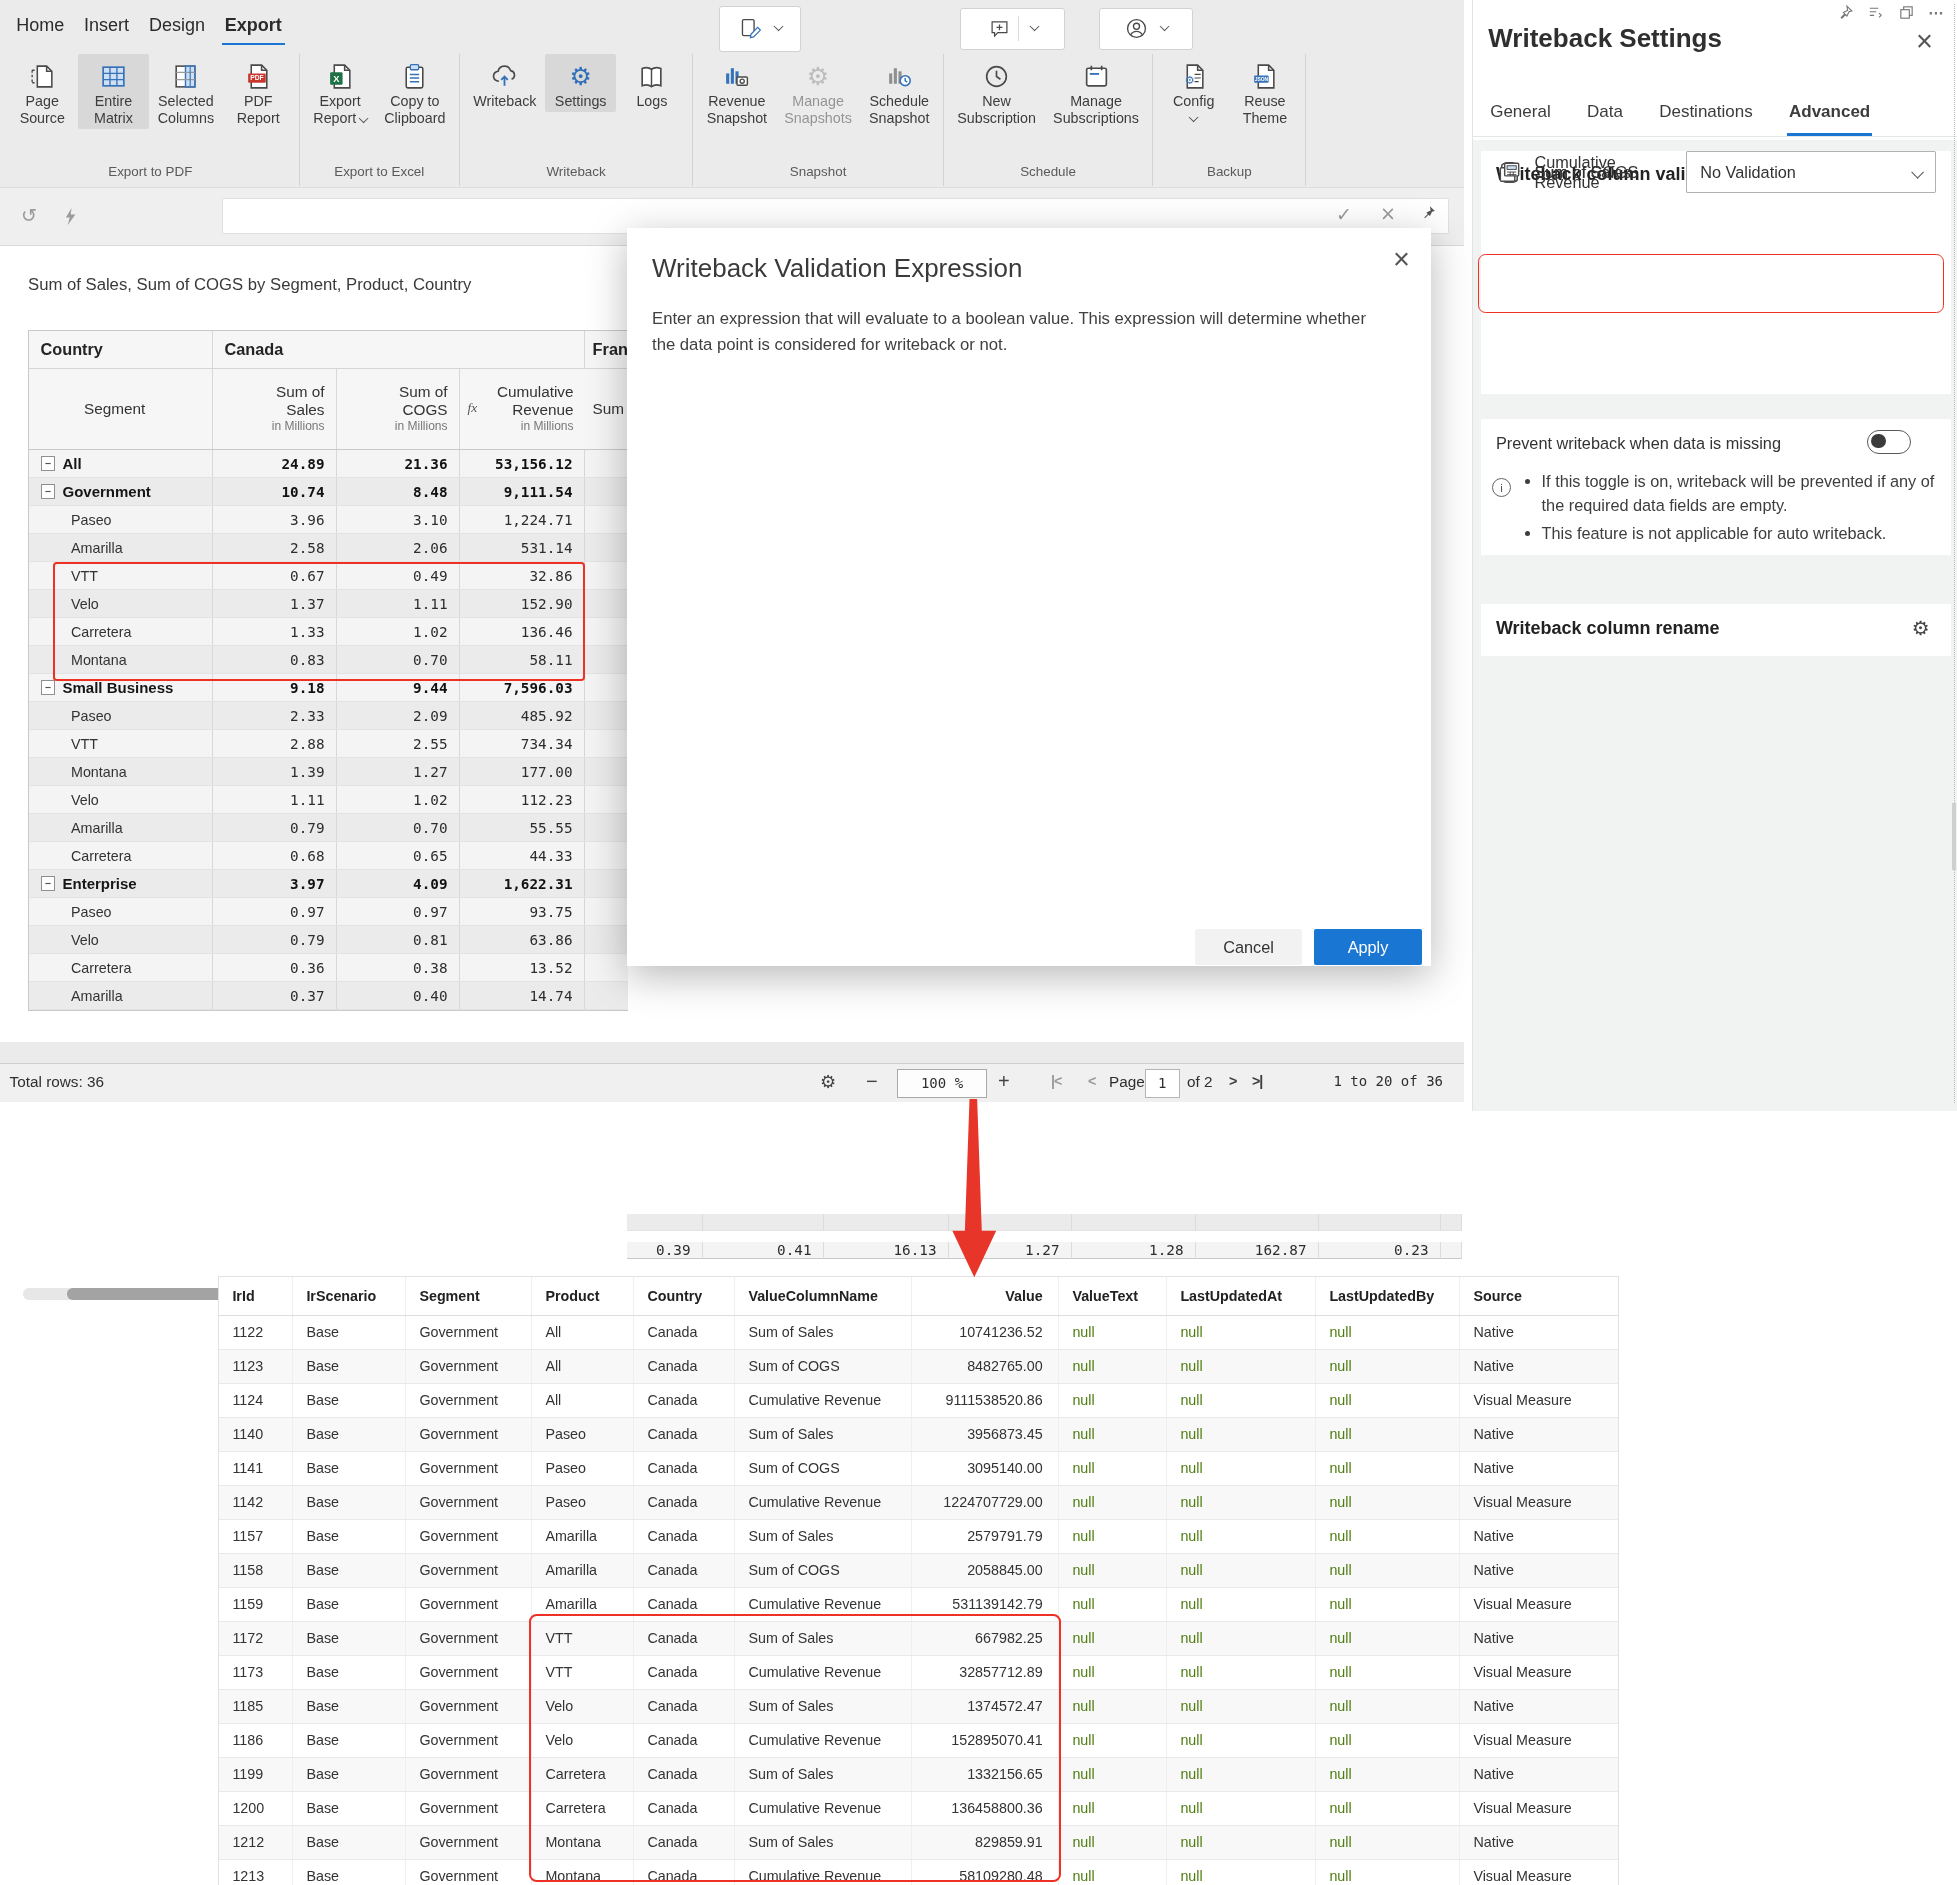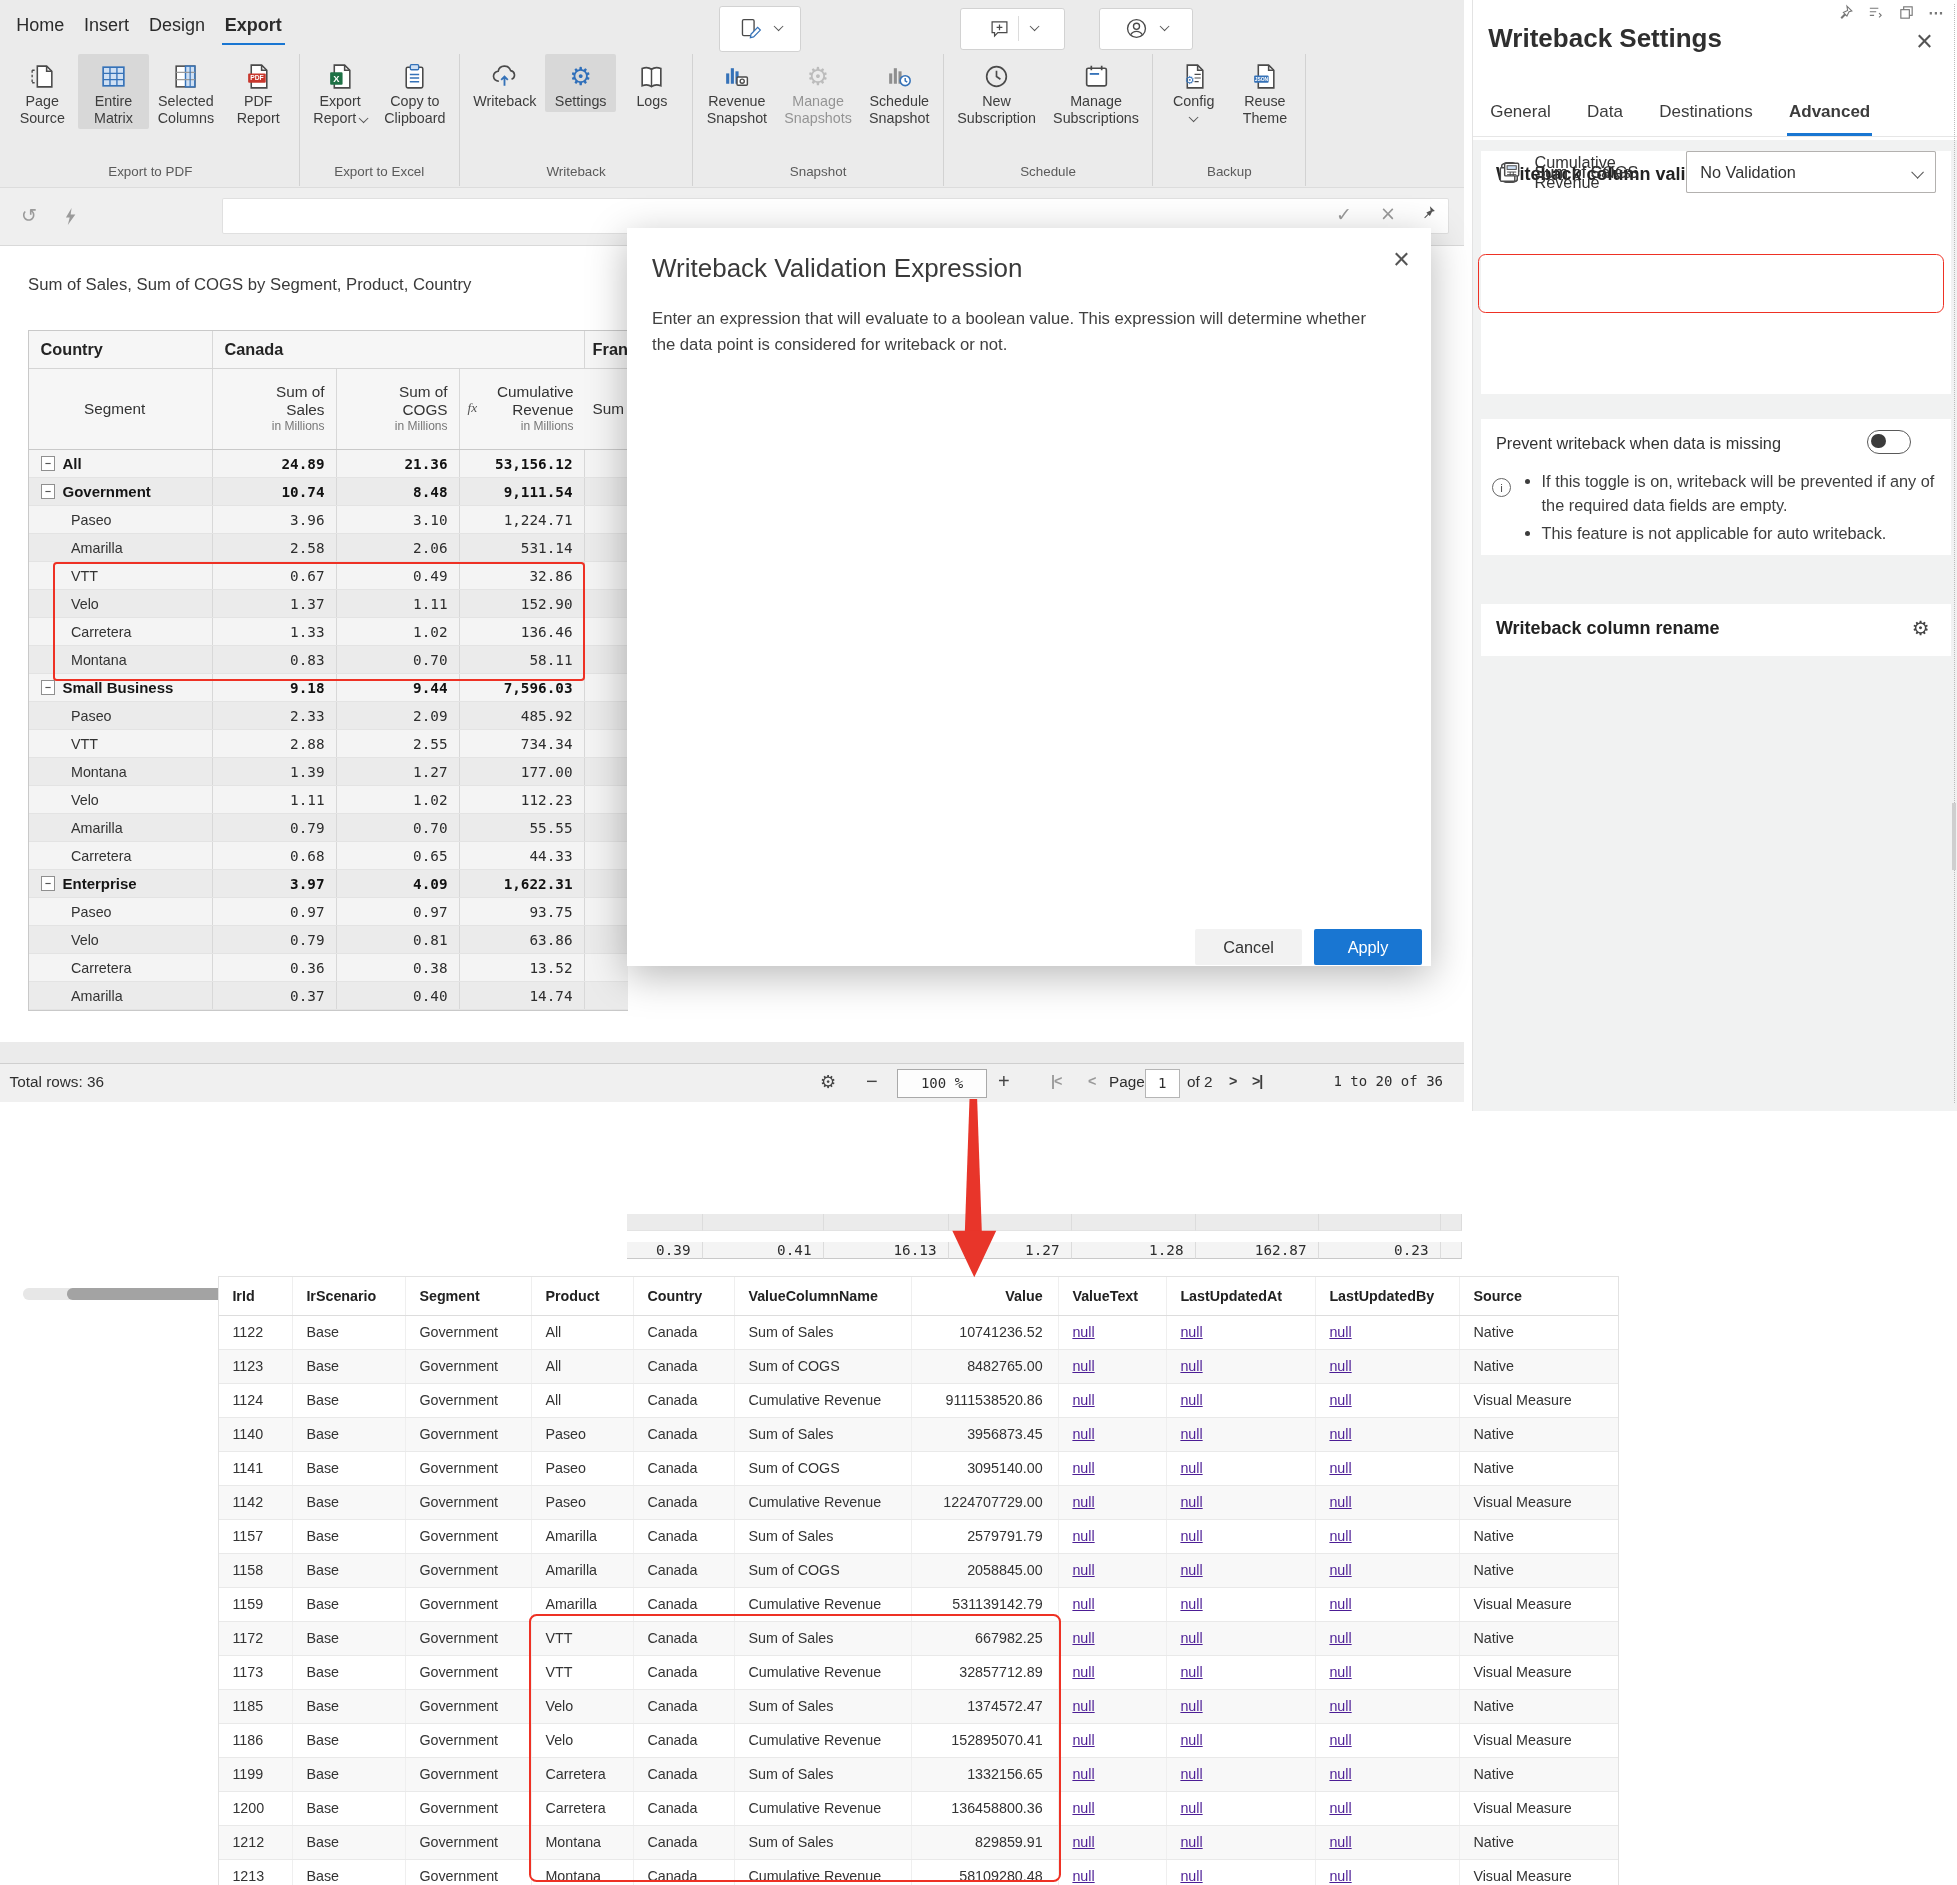--- a/index.html
+++ b/index.html
@@ -171,21 +171,21 @@
   .thr,.trow{display:grid;grid-template-columns:74px 113px 126px 102px 101px 177px 147px 108px 149px 144px 157px;}
   .thr{height:38px;border-bottom:1px solid #dddddd;}
   .thr .tc{font-weight:700;line-height:38px;color:#222;}
   .trow{height:33px;border-bottom:1px solid #e9e9e9;}
   .trow:last-child{border-bottom:none;}
   .tbody .trow:nth-child(even){background:#f8f8f8;}
   .tc{font-size:14.3px;color:#333;padding-left:13.4px;line-height:33px;white-space:nowrap;
       overflow:hidden;border-right:1px solid #efefef;box-sizing:border-box;}
   .tc:last-child{border-right:none;}
   .tc.r{text-align:right;padding-right:15.3px;padding-left:0;}
-  .tc.mut{color:#4c1d95;text-decoration:underline;}
+  .tc.mut{color:#4d7c0f;}
 
   
   .redbox{position:absolute;border:2.4px solid #ee3124;z-index:45;box-sizing:border-box;}
   .arrow{position:absolute;left:937px;top:1099px;z-index:45;}
 </style>
 </head>
 <body>
 
 <div class="stage">
 

